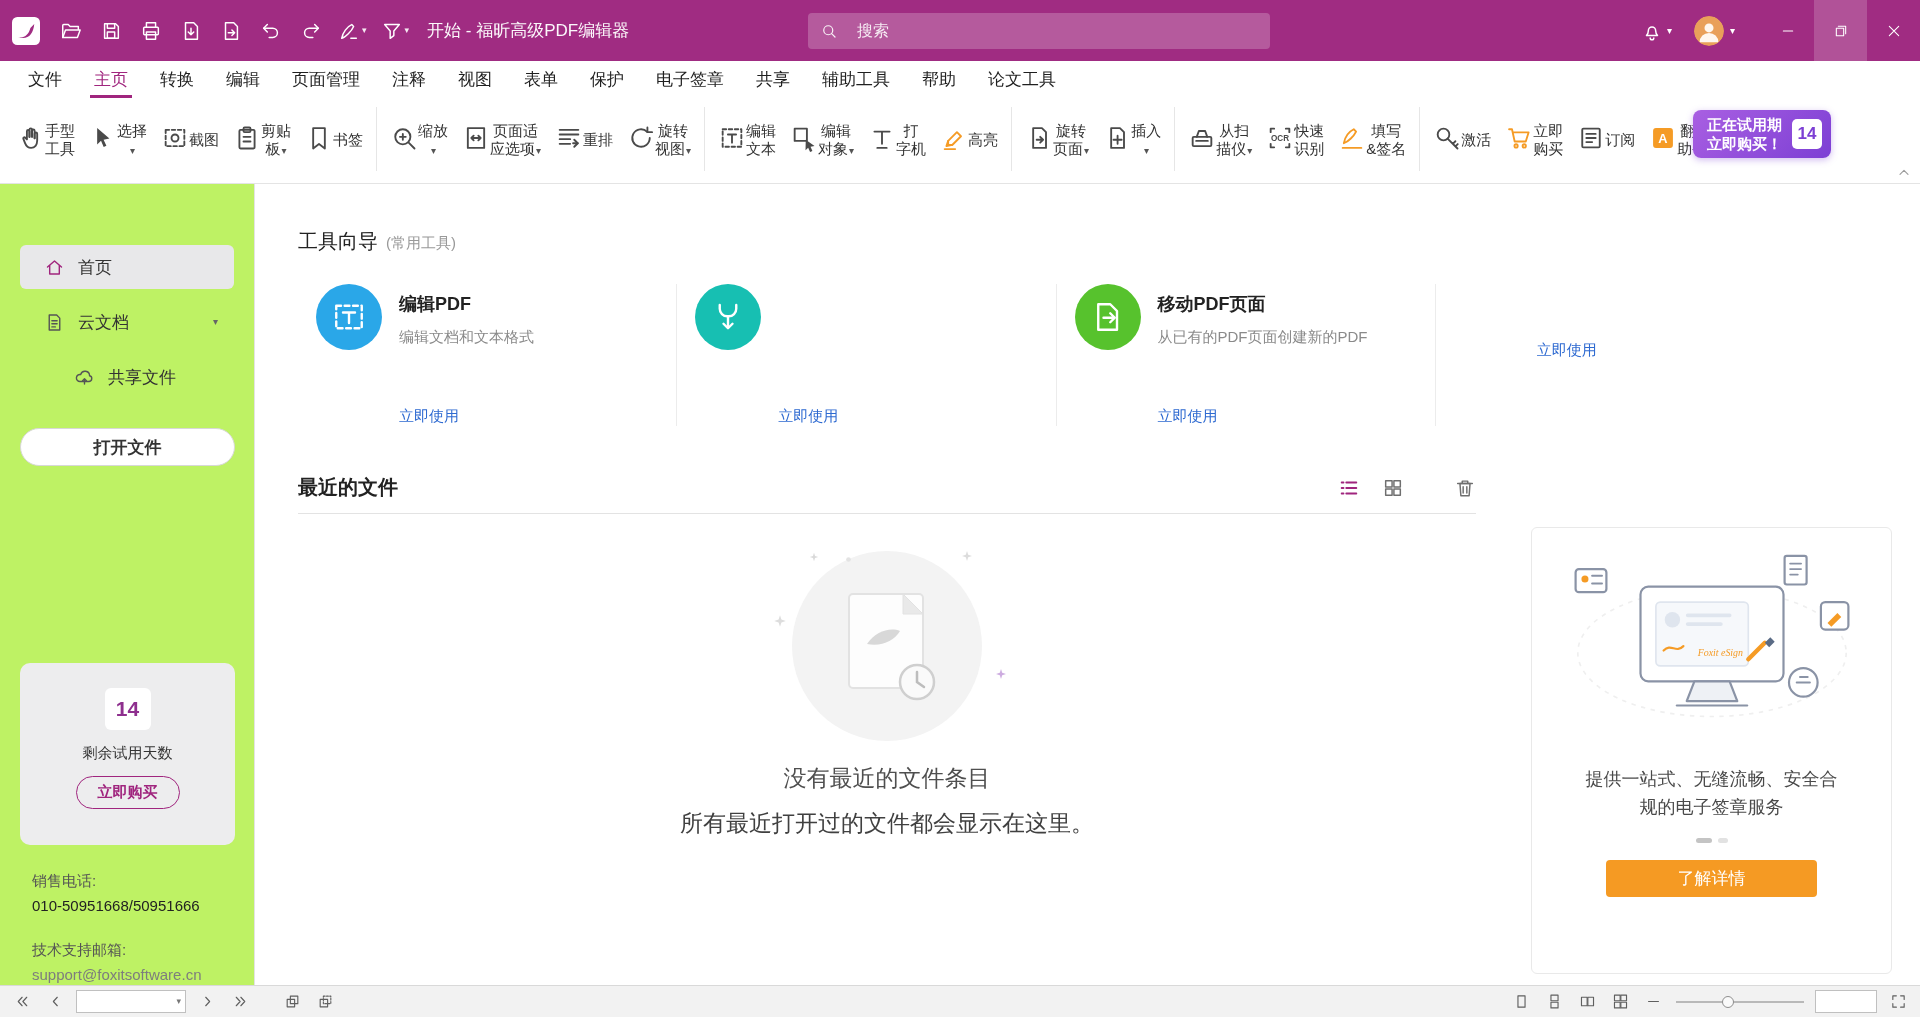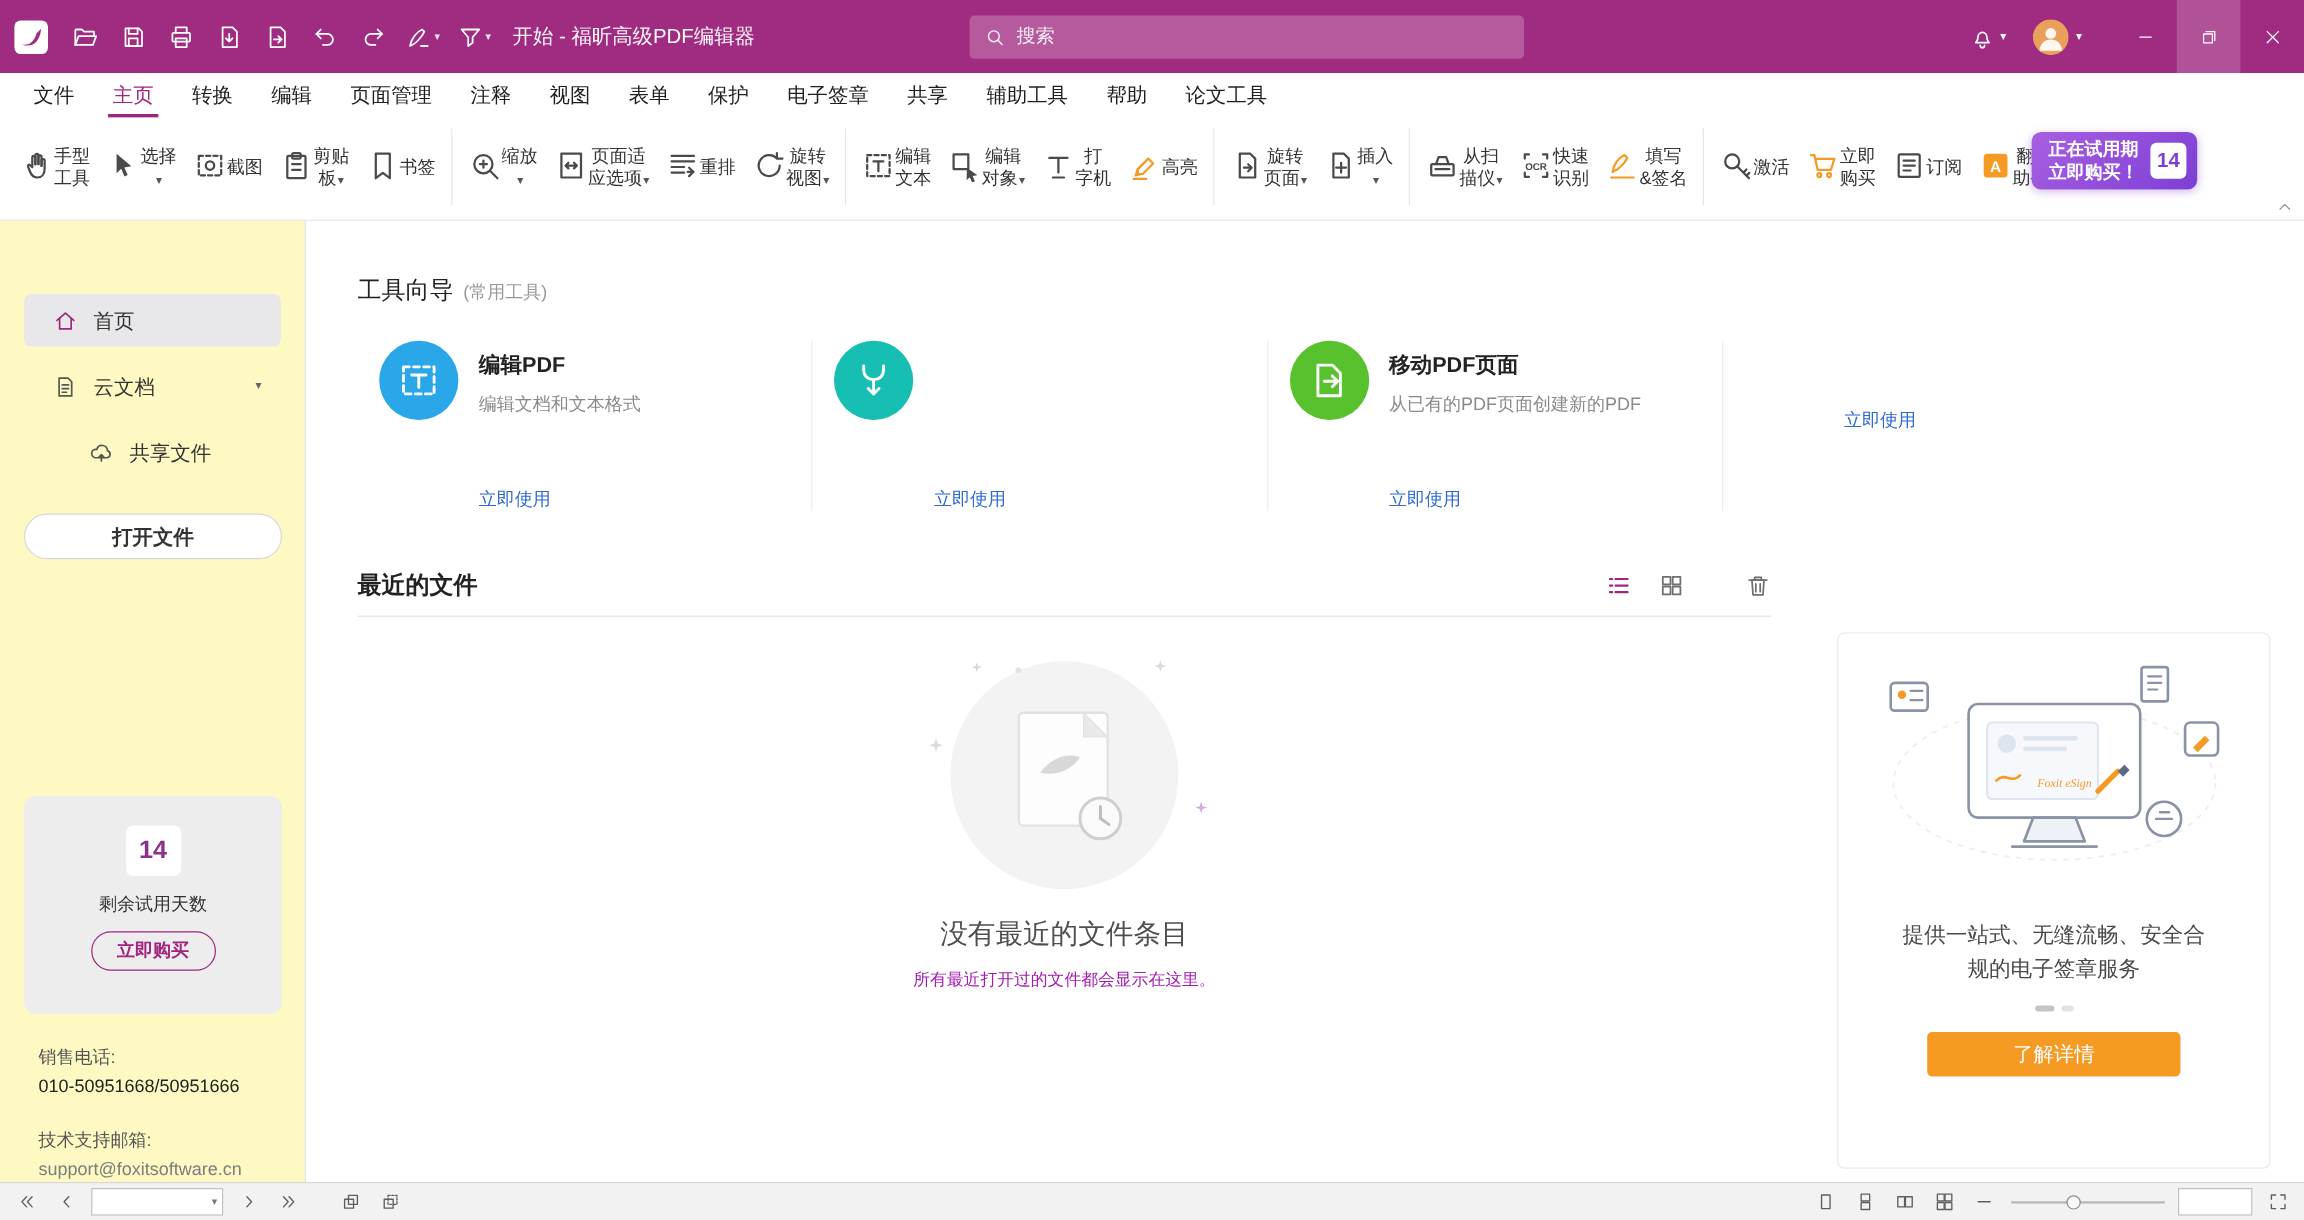--- a/index.html
+++ b/index.html
@@ -10,21 +10,21 @@
 .caret{font-size:10px;line-height:1}
 
 
 .titlebar{position:absolute;top:0;left:0;right:0;height:61px;background:#A02C82;display:flex;align-items:center;color:#fff;padding-left:10px}
 .logo{width:32px;height:32px;margin-right:12px;flex:none}
 .tb-tools{display:flex;align-items:center;gap:6px}
 .tb-btn{height:36px;min-width:34px;padding:0 4px;border-radius:4px;display:flex;align-items:center;justify-content:center;gap:2px;color:#fff;cursor:pointer}
 .tb-btn .icon{width:22px;height:22px}
 .tb-btn .caret{font-size:9px;opacity:.9}
 .tb-title{font-size:17px;margin-left:14px;white-space:nowrap;opacity:.97}
-.tb-search{position:absolute;left:808px;top:13px;width:462px;height:36px;background:rgba(255,255,255,.22);border-radius:4px;display:flex;align-items:center;padding:0 12px;gap:9px}
+.tb-search{position:absolute;left:808px;top:13px;width:462px;height:36px;background:rgba(255,255,255,.22);border-radius:4px;display:flex;align-items:center;padding:0 12px;gap:19px}
 .tb-search .icon{width:18px;height:18px;color:#fff;opacity:.92}
 .tb-search input{flex:1;background:transparent;border:none;outline:none;color:#fff;font-size:16px;font-family:inherit}
 .tb-search input::placeholder{color:rgba(255,255,255,.88)}
 .tb-right{position:absolute;right:0;top:0;height:61px;display:flex;align-items:center}
 .bell-wrap{display:flex;align-items:center;gap:4px;margin-right:22px;cursor:pointer}
 .bell-wrap .icon{width:22px;height:22px}
 .avatar-wrap{display:flex;align-items:center;gap:6px;margin-right:26px;cursor:pointer}
 .avatar{width:30px;height:30px;border-radius:50%;overflow:hidden;display:flex}
 .avatar svg{width:100%;height:100%}
 .win-btn{width:53px;height:61px;display:flex;align-items:center;justify-content:center;cursor:pointer}
@@ -45,21 +45,21 @@
 .rb-item .icon{width:28px;height:28px;color:#4a4a4a}
 .rb-item.accent .icon{color:#F59B25}
 .rb-label{margin-top:3px;font-size:15px;line-height:1.18;text-align:center;color:#333;white-space:nowrap}
 .rb-label .caret{color:#555;margin-left:1px}
 .ribbon-collapse{position:absolute;right:8px;bottom:2px;width:16px;height:16px;color:#999;cursor:pointer}
 .trial-badge{position:absolute;right:89px;top:12px;height:48px;border-radius:8px;background:linear-gradient(135deg,#A95FE2,#7C3FD4);display:flex;align-items:center;padding:0 9px 0 14px;box-shadow:0 2px 7px rgba(124,63,212,.35);cursor:pointer}
 .trial-badge .tb-lines{color:#fff;font-size:15px;font-weight:bold;line-height:1.3;white-space:nowrap}
 .trial-badge .days{margin-left:10px;width:30px;height:30px;background:#fff;border-radius:5px;color:#7C3FD4;font-weight:bold;font-size:17px;display:flex;align-items:center;justify-content:center}
 
 
-.sidebar{position:absolute;top:184px;bottom:32px;left:0;width:255px;background:#fef9c3;border-right:1px solid #e3e3e3;padding-top:61px}
+.sidebar{position:absolute;top:184px;bottom:32px;left:0;width:255px;background:#bef264;border-right:1px solid #e3e3e3;padding-top:61px}
 .side-item{height:44px;margin:0 20px 11px;border-radius:6px;display:flex;align-items:center;padding-left:24px;gap:13px;font-size:17px;color:#333;cursor:pointer}
 .side-item .icon{width:21px;height:21px;color:#555;flex:none}
 .side-item.active{background:#e8e8ea}
 .side-item.active .icon{color:#A0257E}
 .side-item.indent{padding-left:54px}
 .side-caret{margin-left:auto;margin-right:16px;color:#666}
 .open-btn{margin:29px 20px 0;height:38px;width:215px;background:#fff;border:1px solid #d8d8d8;border-radius:19px;display:flex;align-items:center;justify-content:center;font-size:17px;font-weight:bold;color:#333;cursor:pointer}
 .trial-card{position:absolute;left:20px;top:479px;width:215px;height:182px;background:#ededee;border-radius:10px;display:flex;flex-direction:column;align-items:center}
 .trial-days{margin-top:25px;width:46px;height:42px;background:#fff;border-radius:6px;color:#8E2F8E;font-weight:bold;font-size:21px;display:flex;align-items:center;justify-content:center}
 .trial-label{margin-top:14px;font-size:15px;color:#333}
@@ -89,21 +89,21 @@
 .recent-icons{margin-left:auto;display:flex;align-items:center}
 .ri{width:22px;height:22px;color:#6f6f6f;cursor:pointer}
 .ri.list{color:#A0257E}
 .ri.grid{margin-left:22px}
 .ri.trash{margin-left:50px}
 .recent-divider{margin-top:12px;border-top:1px solid #e3e3e3}
 .empty{display:flex;flex-direction:column;align-items:center;margin-top:34px}
 .empty-illus{position:relative;width:196px;height:196px}
 .spark{position:absolute}
 .empty-title{margin-top:19px;font-size:23px;color:#4f4f4f}
-.empty-desc{margin-top:14px;font-size:14px;color:#a21caf}
+.empty-desc{margin-top:14px;font-size:23px;color:#404040}
 .promo{position:absolute;right:28px;top:343px;width:361px;height:447px;border:1px solid #e9e9e9;border-radius:6px;background:#fff;display:flex;flex-direction:column;align-items:center}
 .promo-illus{margin-top:22px;width:330px;height:190px}
 .promo-text{margin-top:26px;font-size:18px;color:#4a4a4a;text-align:center;line-height:1.55}
 .promo-dots{margin-top:16px;display:flex;gap:6px;align-items:center}
 .dot{height:5px;border-radius:3px;cursor:pointer}
 .dot.active{width:16px;background:#c4c4c4}
 .dot.idle{width:10px;background:#e2e2e2}
 .promo-btn{margin-top:17px;width:211px;height:37px;background:#F59A23;border-radius:4px;color:#fff;font-size:17px;display:flex;align-items:center;justify-content:center;cursor:pointer}
 
 

